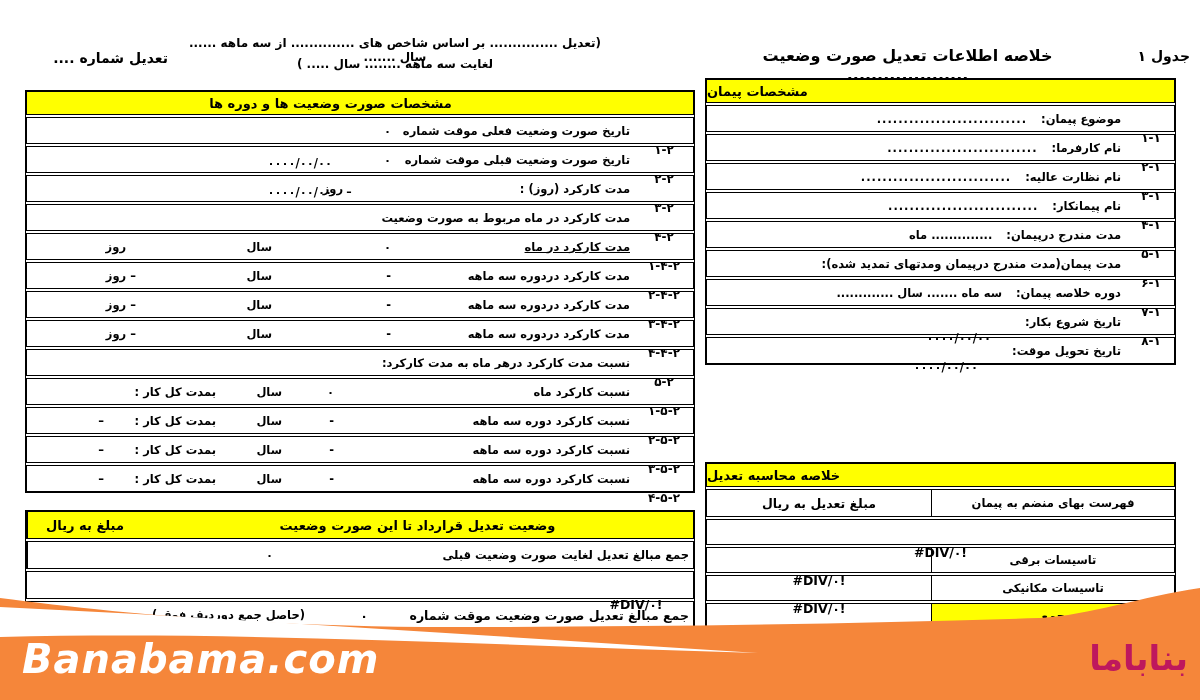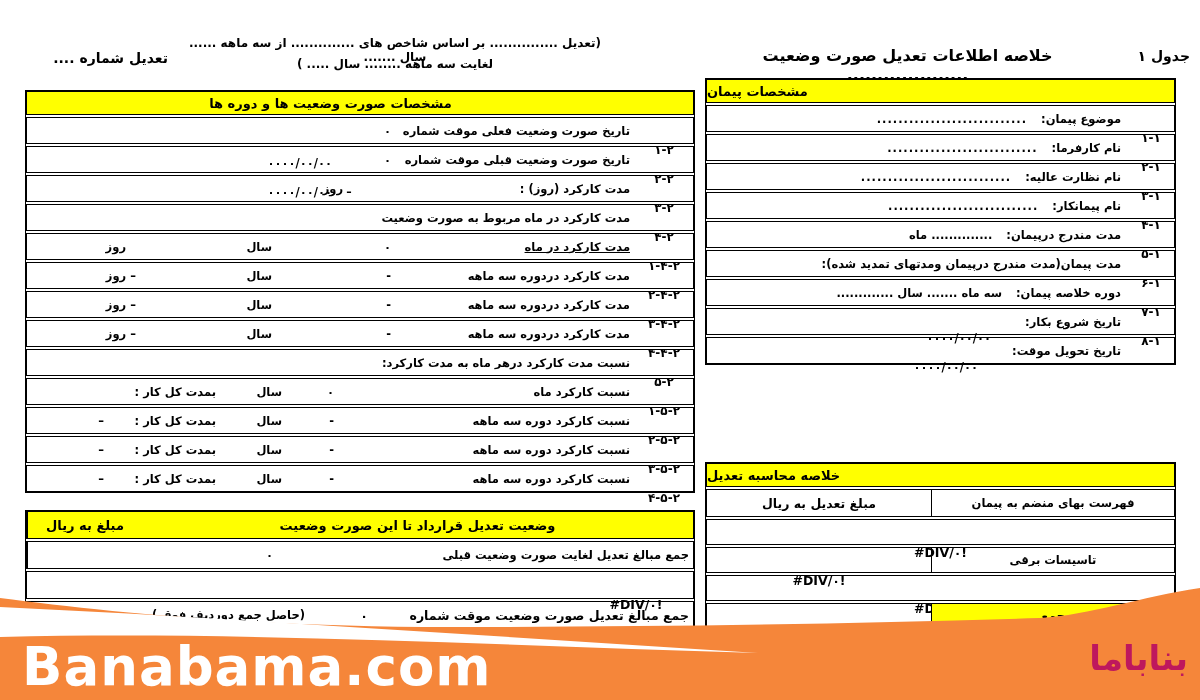--- a/index.html
+++ b/index.html
@@ -57,21 +57,21 @@
   
   #status{left:25px;top:510px;width:668px;}
   #status .trow{height:26px;}
   #status .amount{width:114px;flex:0 0 auto;border-right:1px solid #000;
                   display:flex;align-items:center;justify-content:center;font-size:12.5px;}
   #status .cc{padding:0;}
 
   
   #footer-svg{position:absolute;left:0;top:583px;width:1200px;height:117px;z-index:5;pointer-events:none;}
   .site-en{position:absolute;left:22px;top:636px;z-index:6;color:#fff;
-           font-size:53px;font-weight:bold;letter-spacing:1px;}
+           font-size:40px;font-weight:bold;letter-spacing:1px;font-style:italic;}
   .site-fa{position:absolute;left:1080px;top:638px;width:108px;z-index:6;color:#be185d;
            font-size:34px;font-weight:bold;direction:rtl;text-align:right;}
 </style>
 </head>
 <body>
 
 <div class="abs tbl-no" style="left:1110px;top:48px;width:80px;">جدول ۱</div>
 <div class="abs hdr-title" style="left:715px;top:46px;width:385px;">خلاصه اطلاعات تعدیل صورت وضعیت ....................</div>
 <div class="abs hdr-note" style="left:180px;top:36px;width:430px;">(تعدیل ............... بر اساس شاخص های .............. از سه ماهه ...... سال .......</div>
 <div class="abs hdr-note" style="left:180px;top:57px;width:430px;">لغایت سه ماهه ........ سال ..... )</div>
@@ -275,20 +275,21 @@
     <div class="calc-val">مبلغ تعدیل  به ریال</div>
   </div>
   <div class="trow">
     <div class="calc-val ltr">#DIV/۰!</div>
   </div>
   <div class="trow">
     <div class="calc-label">تاسیسات برقی</div>
     <div class="calc-val ltr">#DIV/۰!</div>
   </div>
   <div class="trow">
+    <div class="calc-label">تاسیسات مکانیکی</div>
     <div class="calc-val ltr">#DIV/۰!</div>
   </div>
   <div class="trow">
     <div class="calc-label hl">جمع</div>
     <div class="calc-val ltr">#DIV/۰!</div>
   </div>
 </div>
 
 <div class="tbl" id="status">
   <div class="trow">

